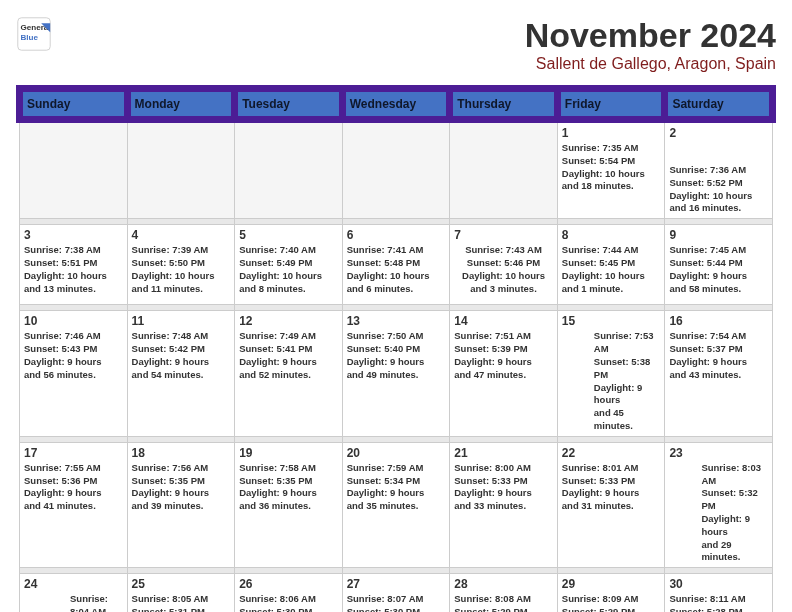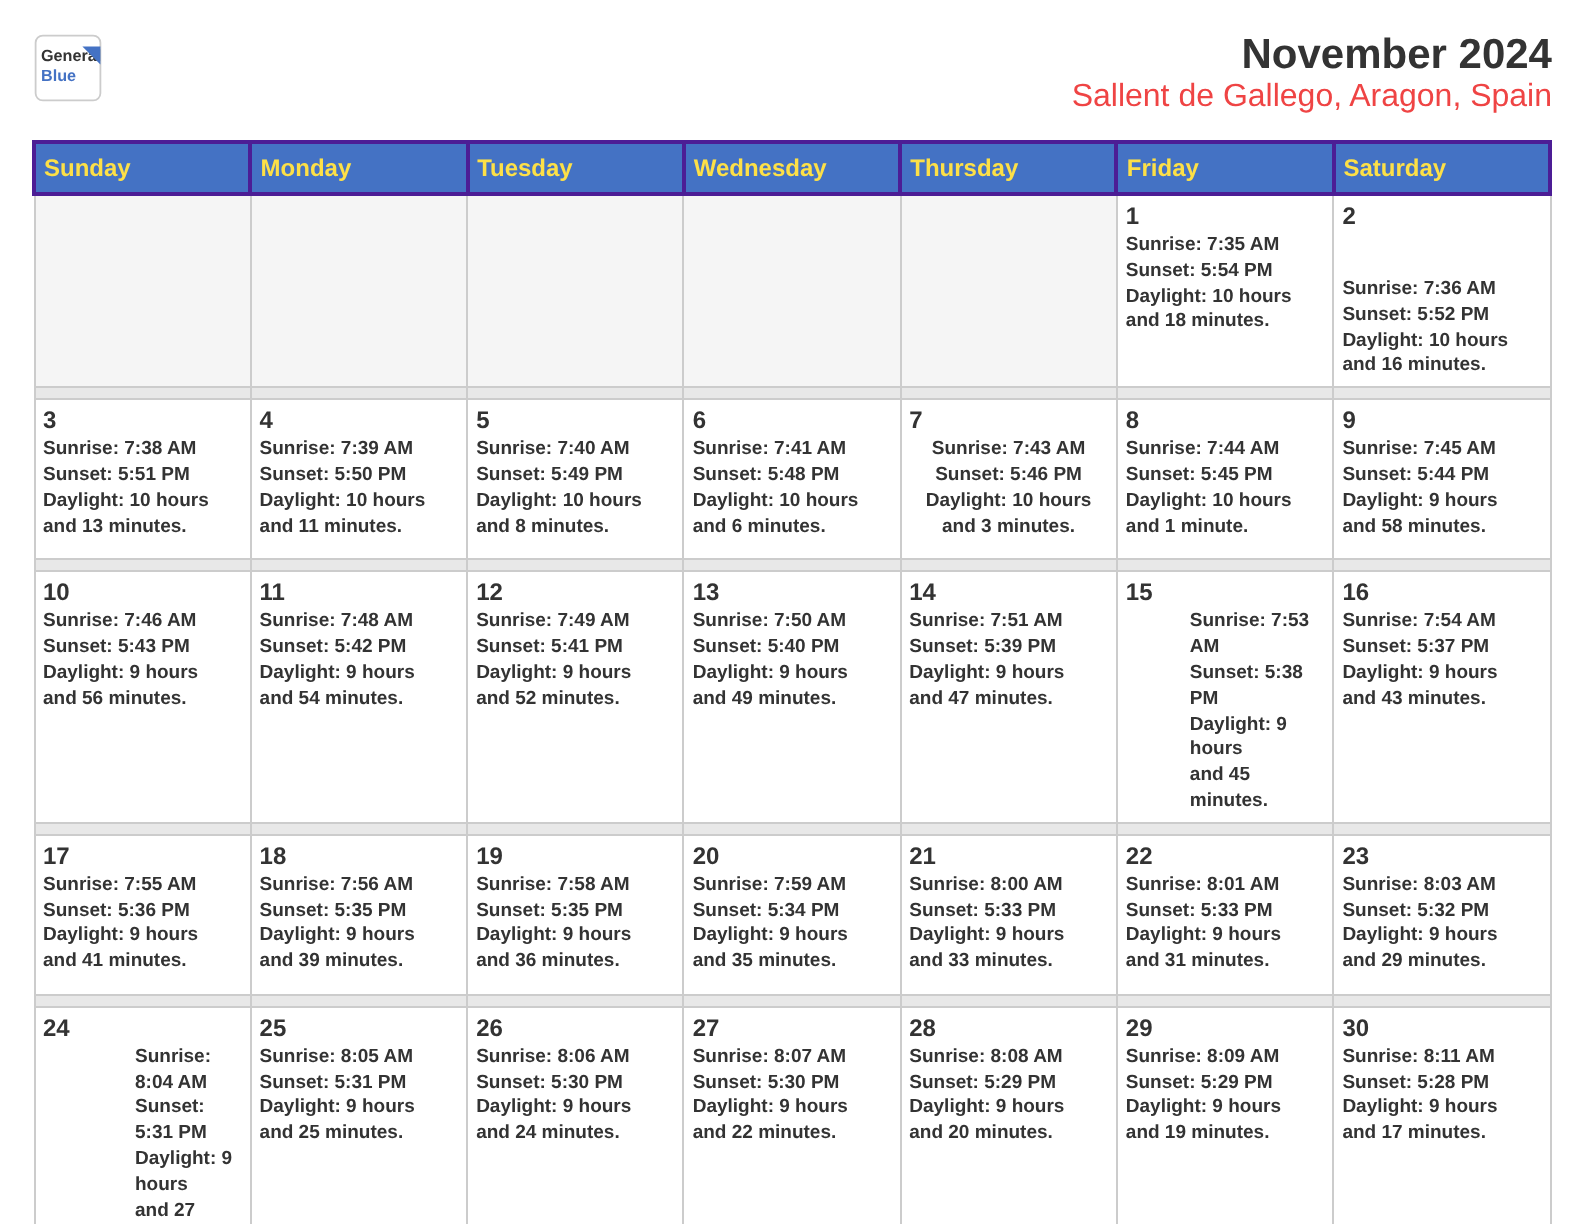--- a/index.html
+++ b/index.html
@@ -22,40 +22,40 @@
       gap: 4px;
     }
     .logo-icon {
       width: 36px;
       height: 36px;
     }
     .title-area {
       text-align: right;
     }
     .month-title {
-      font-size: 21px;
+      font-size: 34px;
       font-weight: bold;
       color: #333;
     }
     .location-title {
       font-size: 16px;
-      color: #ef4444;
+      color: #7f1d1d;
     }
     .calendar {
       width: 100%;
       border-collapse: collapse;
       table-layout: fixed;
     }
     .calendar th {
       background: #4472c4;
-      color: #fde047;
+      color: #0f172a;
       font-size: 12px;
       font-weight: bold;
       padding: 5px 4px;
-      border: 2px solid #4c1d95;
+      border: 7px solid #4c1d95;
       text-align: left;
     }
     .calendar td {
       border: 1px solid #ccc;
       vertical-align: top;
       padding: 3px 4px;
       font-size: 10px;
       color: #333;
       height: 80px;
       background: #fff;
@@ -300,21 +300,21 @@
         </td>
         <td>
           <div class="day-number">22</div>
           <div class="day-info" style="white-space: pre-line;">Sunrise: 8:01 AM
 Sunset: 5:33 PM
 Daylight: 9 hours
 and 31 minutes.</div>
         </td>
         <td>
           <div class="day-number">23</div>
-          <div class="day-info" style="white-space: pre-line;">Sunrise: 8:03 AM
+          <div class="day-info" style="white-space: pre-line; margin-left: 32px;">Sunrise: 8:03 AM
 Sunset: 5:32 PM
 Daylight: 9 hours
 and 29 minutes.</div>
         </td>
       </tr>
       <tr class="row-separator">
         <td></td>
         <td></td>
         <td></td>
         <td></td>

